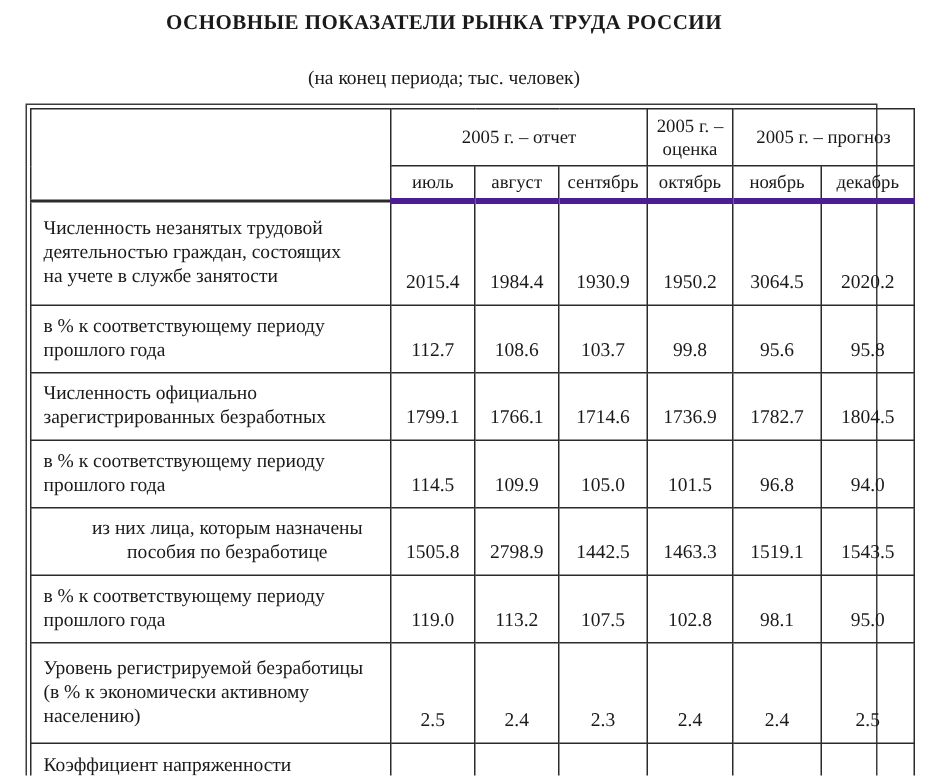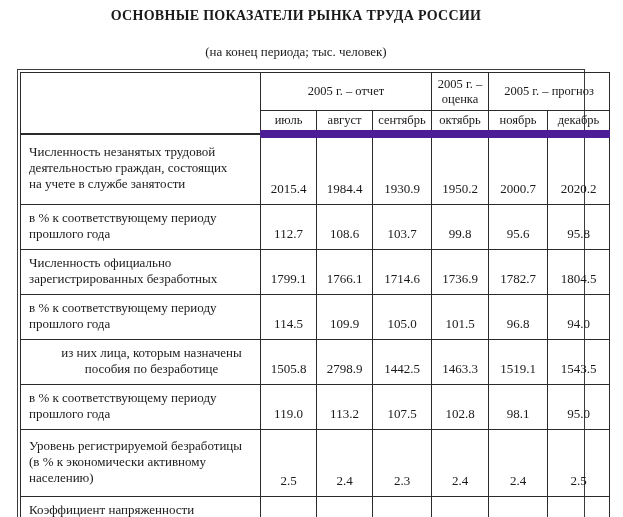--- a/index.html
+++ b/index.html
@@ -47,21 +47,21 @@
   thead th {
     font-weight: normal;
     text-align: center;
     vertical-align: middle;
     font-size: 12.5px;
     line-height: 15px;
     padding: 2px 1px;
   }
   thead tr.group-row { height: 38px; }
   thead tr.month-row { height: 23px; }
-  thead tr.month-row th { border-bottom: 8px solid #4c1d95; }
+  thead tr.month-row th { border-bottom: 4px solid #4c1d95; }
   th.corner { border-bottom: 2px solid #2b2b2b; }
   tbody td.label {
     vertical-align: middle;
     padding: 5px 4px 7px 8px;
     line-height: 16px;
     white-space: pre-line;
     text-align: left;
   }
   tbody td.label.indent { padding-left: 26px; text-align: center; }
   tbody td.num {
@@ -111,21 +111,21 @@
       </thead>
       <tbody>
         <tr class="h3a">
           <td class="label">Численность незанятых трудовой
 деятельностью граждан, состоящих
 на учете в службе занятости</td>
           <td class="num">2015.4</td>
           <td class="num">1984.4</td>
           <td class="num">1930.9</td>
           <td class="num">1950.2</td>
-          <td class="num">2000.7</td>
+          <td class="num">3064.5</td>
           <td class="num">2020.2</td>
         </tr>
         <tr class="h2">
           <td class="label">в % к соответствующему периоду
 прошлого года</td>
           <td class="num">112.7</td>
           <td class="num">108.6</td>
           <td class="num">103.7</td>
           <td class="num">99.8</td>
           <td class="num">95.6</td>

